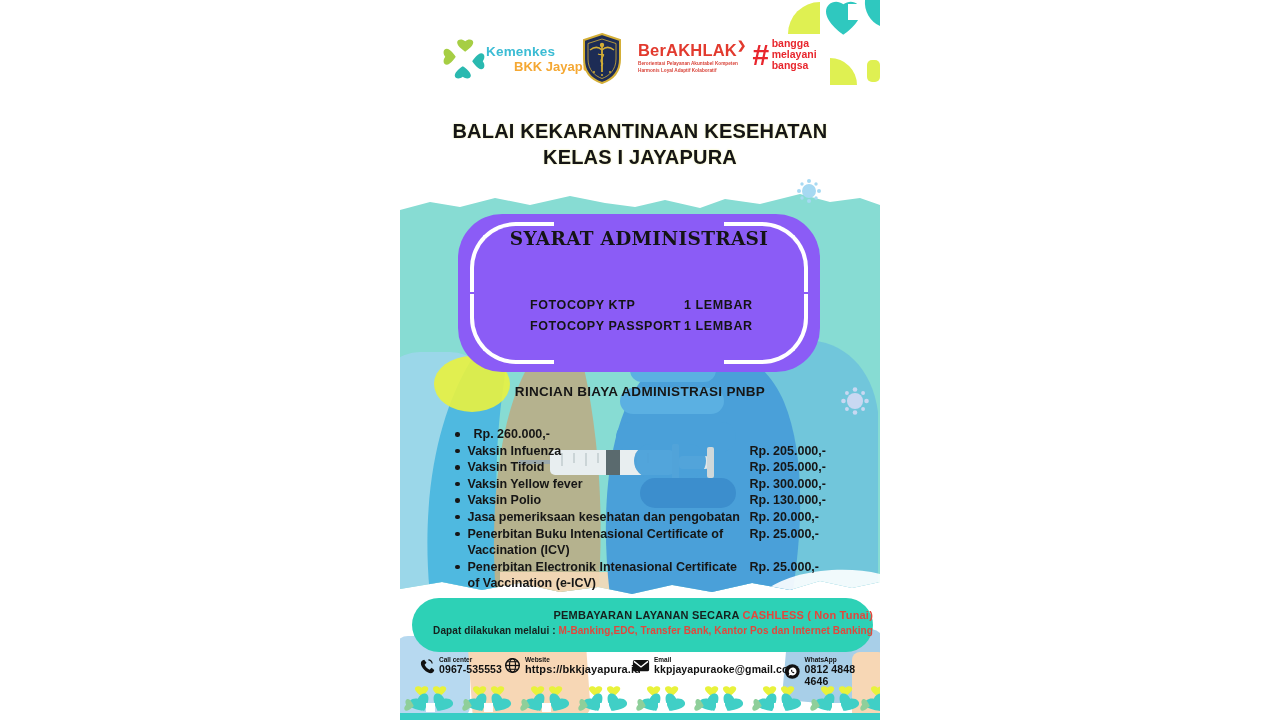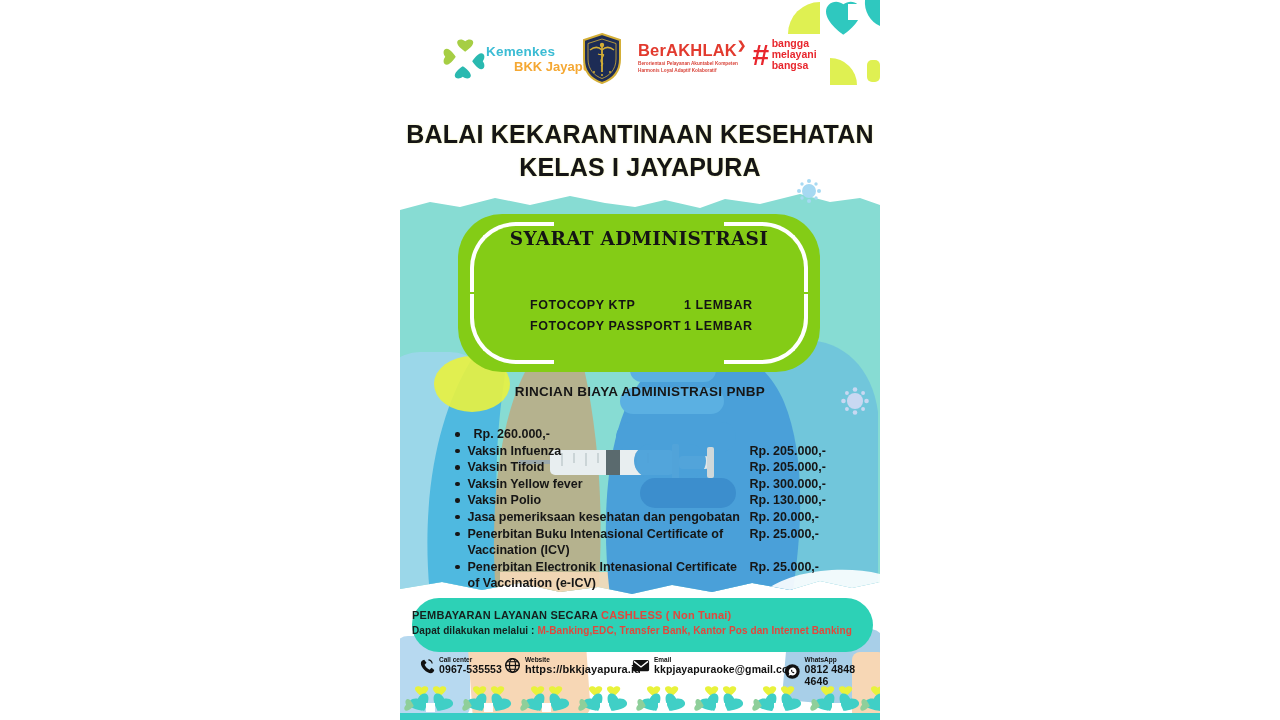--- a/index.html
+++ b/index.html
@@ -16,33 +16,33 @@
   .berakhlak .nm { color:#e23a2e; font-weight:bold; font-size:16.5px; letter-spacing:0.2px; line-height:1; }
   .berakhlak .arrow { color:#e23a2e; font-weight:bold; font-size:11px; vertical-align:super; }
   .berakhlak .tag { color:#d9443a; font-size:4.7px; font-weight:bold; width:100px; line-height:1.5; margin-top:2px; }
   .bangga { position:absolute; left:352px; top:8px; display:flex; gap:3px; align-items:center; }
   .bangga .hash { color:#e8262d; font-weight:bold; font-style:italic; font-size:30px; line-height:0.9; }
   .bangga .words { color:#e8262d; font-weight:bold; font-size:10.5px; line-height:1.05; }
   .corner-deco { position:absolute; right:0; top:0; z-index:2; }
 
   
   .main-title { position:absolute; top:118px; left:0; width:480px; text-align:center; z-index:3;
-    font-size:25px; font-weight:800; color:#151515; line-height:1.32; letter-spacing:0.2px;
+    font-size:20px; font-weight:800; color:#151515; line-height:1.32; letter-spacing:0.2px;
     text-shadow:0 0 2px rgba(238,240,150,0.9); }
 
   
   .teal { position:absolute; top:192px; left:0; width:480px; height:404px; background:#87dcd3; z-index:1;
     clip-path: polygon(0 18px,30px 10px,60px 15px,95px 6px,130px 13px,170px 4px,205px 11px,235px 15px,265px 8px,300px 16px,325px 7px,360px 12px,400px 2px,430px 10px,460px 6px,480px 13px,
     480px 390px,452px 396px,420px 389px,390px 398px,352px 391px,312px 400px,272px 393px,232px 402px,198px 395px,160px 400px,120px 391px,82px 398px,42px 390px,0 397px); }
   .ill { position:absolute; inset:0; }
 
   .doodle { position:absolute; z-index:2; }
 
   
-  .ybox { position:absolute; left:58px; top:214px; width:362px; height:158px; background:#84cc16; border-radius:44px; z-index:3; }
+  .ybox { position:absolute; left:58px; top:214px; width:362px; height:158px; background:#8b5cf6; border-radius:44px; z-index:3; }
   .arc { position:absolute; width:84px; height:70px; border:4px solid #ffffff; }
   .arc.tl { top:8px; left:12px; border-right:none; border-bottom:none; border-top-left-radius:46px; }
   .arc.tr { top:8px; right:12px; border-left:none; border-bottom:none; border-top-right-radius:46px; }
   .arc.bl { bottom:8px; left:12px; border-right:none; border-top:none; border-bottom-left-radius:46px; }
   .arc.br { bottom:8px; right:12px; border-left:none; border-top:none; border-bottom-right-radius:46px; }
   .ybox h2 { text-align:center; margin-top:13px; font-family:"DejaVu Serif", serif; font-weight:700;
     font-size:18.5px; line-height:1.32; color:#141414; letter-spacing:0.3px; }
   .req-rows { position:absolute; left:0; top:84px; width:100%; }
   .req-row { position:relative; height:21px; font-weight:bold; font-size:12.5px; color:#141414; letter-spacing:0.6px; }
   .req-row .rl { position:absolute; left:72px; }
@@ -52,21 +52,21 @@
   .fees-head { position:absolute; top:382px; left:0; width:480px; text-align:center; z-index:3;
     font-weight:bold; font-size:13.5px; line-height:1.5; color:#161616; letter-spacing:0.3px; }
   .fee-list { position:absolute; top:426px; left:55px; width:418px; z-index:3; }
   .fee-row { display:flex; align-items:flex-start; line-height:16.6px; }
   .fee-row .bullet { width:4.5px; height:4.5px; border-radius:50%; background:#161616; margin:6px 8px 0 0; flex:none; }
   .fee-row .fname { width:276px; font-weight:bold; font-size:12.5px; color:#161616; }
   .fee-row .fprice { width:120px; font-weight:bold; font-size:12.5px; color:#161616; margin-left:6px; }
 
   
   .banner { position:absolute; top:598px; left:12px; width:461px; height:54px; background:#2dd1b6; border-radius:27px;
-    z-index:3; text-align:left; padding-top:11px; }
+    z-index:3; text-align:right; padding-top:11px; }
   .banner .b1 { font-size:11px; font-weight:bold; color:#15201d; letter-spacing:0.2px; }
   .banner .b1 .hl, .banner .b2 .hl { color:#e2473c; }
   .banner .b2 { font-size:10px; font-weight:bold; color:#15201d; margin-top:4px; letter-spacing:0.1px; }
 
   
   .blob { position:absolute; z-index:0; }
 
   
   .contacts { position:absolute; top:654px; left:0; width:480px; height:34px; z-index:3; }
   .contact { position:absolute; display:flex; gap:4px; align-items:center; }

